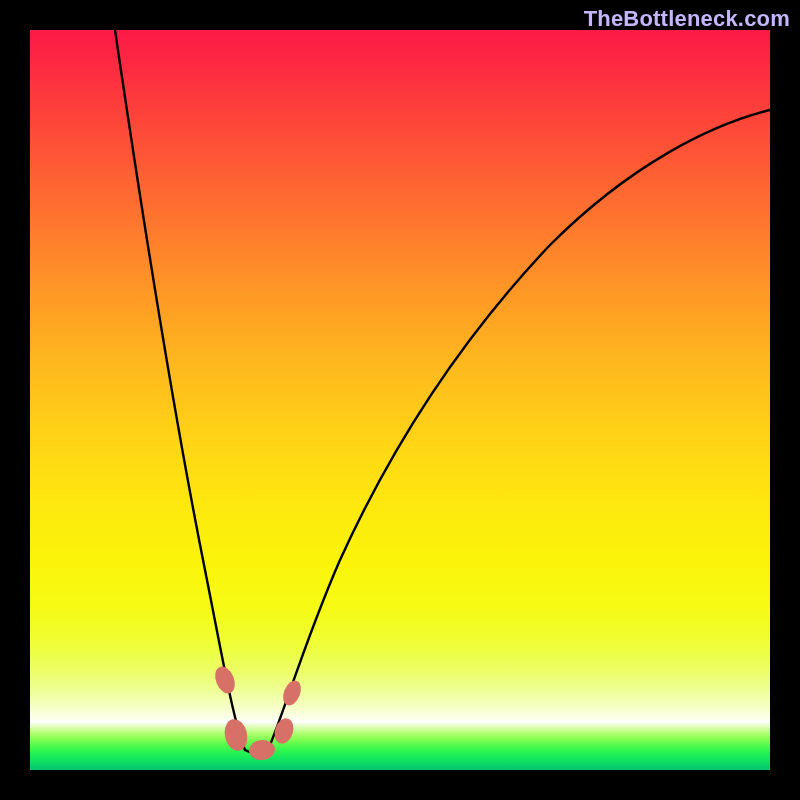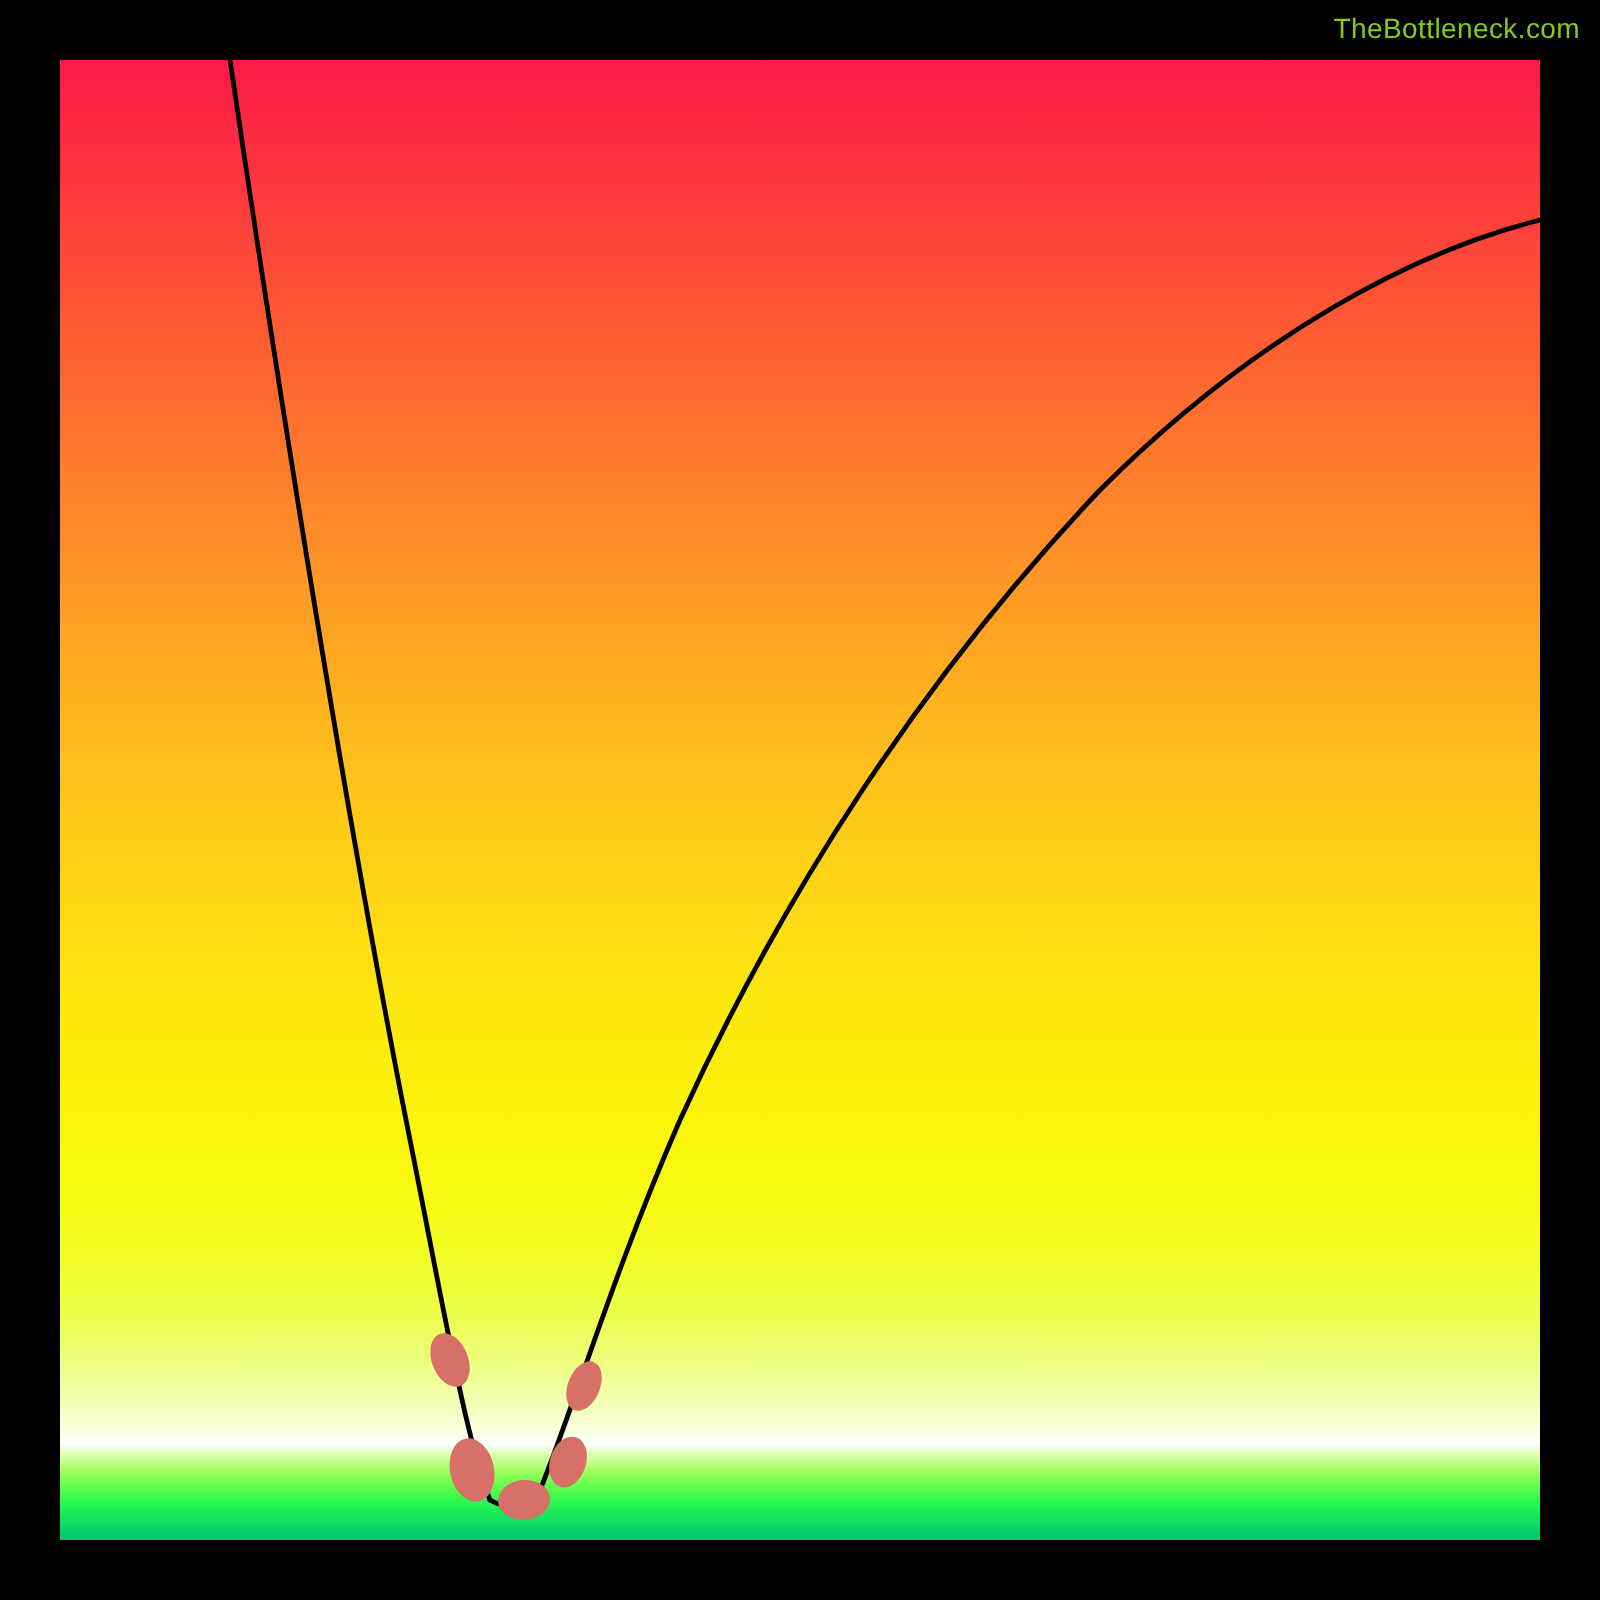--- a/index.html
+++ b/index.html
@@ -58,23 +58,23 @@
       #10e260 98.7%,
       #0cd966 99.1%,
       #08cf6a 99.5%,
       #06c76e 100%
     );
   }
   .watermark {
     position: absolute;
     top: 6px;
     right: 10px;
-    color: #84cc16;
-    font-size: 14px;
-    font-weight: 400;
+    color: #c4b5fd;
+    font-size: 22px;
+    font-weight: 700;
     letter-spacing: 0.2px;
     z-index: 5;
   }
   svg.curves {
     position: absolute;
     left: 0;
     top: 0;
     width: 100%;
     height: 100%;
   }

